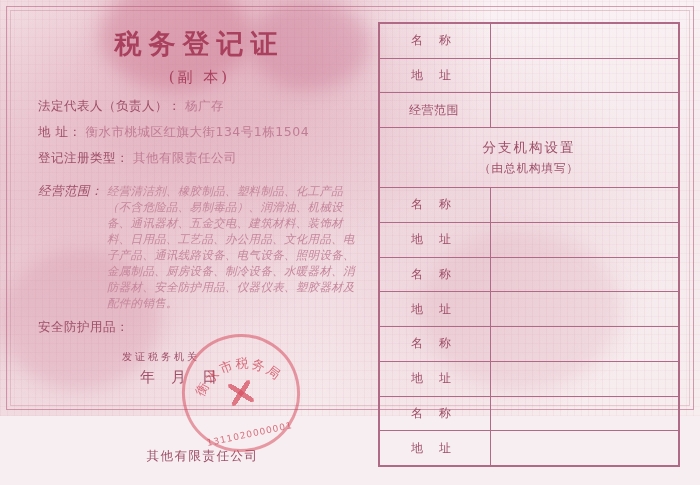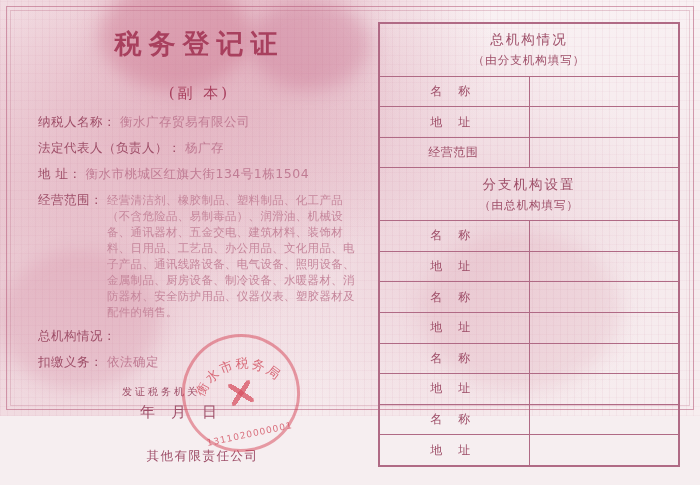--- a/index.html
+++ b/index.html
@@ -57,21 +57,21 @@
     padding-left:18px;
     margin-top:12px;
   }
   .subtitle{
     font-family:"DejaVu Serif","Liberation Serif",serif;
     font-size:15px;
     letter-spacing:3px;
     color:#a8405e;
     text-align:center;
     padding-left:18px;
-    margin-top:22px;
+    margin-top:6px;
   }
   .codeline{
     margin-top:14px;
     font-size:12px;
     color:#c07e96;
     padding-left:22px;
     white-space:nowrap;
   }
   .codeline .seg{margin-right:4px;}
   .codeline .zi{letter-spacing:2px;margin:0 6px;}
@@ -92,24 +92,25 @@
     letter-spacing:0.5px;
     color:#9e4e68;
   }
   .value{
     color:#c07c94;
     letter-spacing:0.5px;
   }
 
   .scope{
     position:relative;
-    margin-top:11px;
+    margin-top:18px;
     padding-left:20px;
     font-size:12.5px;
     color:#a8556e;
+    font-style:italic;
   }
   .scope .label{vertical-align:top;}
   .scope .body{
     display:inline-block;
     width:250px;
     vertical-align:top;
     font-size:11.5px;
     line-height:16px;
     color:#c6879c;
     letter-spacing:0.3px;
@@ -218,50 +219,46 @@
   <div class="blob" style="left:0px;top:250px;width:160px;height:140px;background:rgba(205,120,145,0.22);"></div>
   <div class="blob" style="left:420px;top:230px;width:200px;height:160px;background:rgba(210,135,158,0.16);"></div>
   <div class="frame"></div>
 
   <div class="left">
 
     <div class="title">税务登记证</div>
     <div class="subtitle">(副 本)</div>
 
 
-    <div class="row">
-      <span class="label">纳税人名称：</span>
-      <span class="value">衡水广存贸易有限公司</span>
-    </div>
 
     <div class="row">
       <span class="label">法定代表人（负责人）：</span>
       <span class="value">杨广存</span>
     </div>
 
     <div class="row">
       <span class="label">地      址：</span>
       <span class="value">衡水市桃城区红旗大街134号1栋1504</span>
     </div>
 
+    <div class="row">
+      <span class="label">登记注册类型：</span>
+      <span class="value">其他有限责任公司</span>
+    </div>
 
     <div class="scope">
       <span class="label">经营范围：</span>
       <span class="body">经营清洁剂、橡胶制品、塑料制品、化工产品（不含危险品、易制毒品）、润滑油、机械设备、通讯器材、五金交电、建筑材料、装饰材料、日用品、工艺品、办公用品、文化用品、电子产品、通讯线路设备、电气设备、照明设备、金属制品、厨房设备、制冷设备、水暖器材、消防器材、安全防护用品、仪器仪表、塑胶器材及配件的销售。</span>
     </div>
 
     <div class="row" style="margin-top:8px;">
-      <span class="label">总机构情况：</span>
+      <span class="label">安全防护用品：</span>
       <span class="value"></span>
     </div>
 
-    <div class="row">
-      <span class="label">扣缴义务：</span>
-      <span class="value">依法确定</span>
-    </div>
 
     <div class="issuer">发证税务机关</div>
 
     <div class="dateline">
       <span>年</span><span>月</span><span>日</span>
     </div>
 
     <div class="footer">其他有限责任公司</div>
   </div>
 
@@ -273,26 +270,20 @@
       <text text-anchor="middle">
         <textPath href="#sealarc" startOffset="50%">衡水市税务局</textPath>
       </text>
     </svg>
     <div class="bottomtxt">1311020000001</div>
   </div>
 
   <div class="right">
     <table class="tbl">
       <tbody>
-          <tr>
-        <td class="hd" colspan="2">
-          <span class="l1">总机构情况</span>
-          <span class="l2">（由分支机构填写）</span>
-        </td>
-      </tr>
       <tr>
         <td class="key">名    称</td>
         <td class="val"></td>
       </tr>
       <tr>
         <td class="key">地    址</td>
         <td class="val"></td>
       </tr>
       <tr>
         <td class="key tight">经营范围</td>

